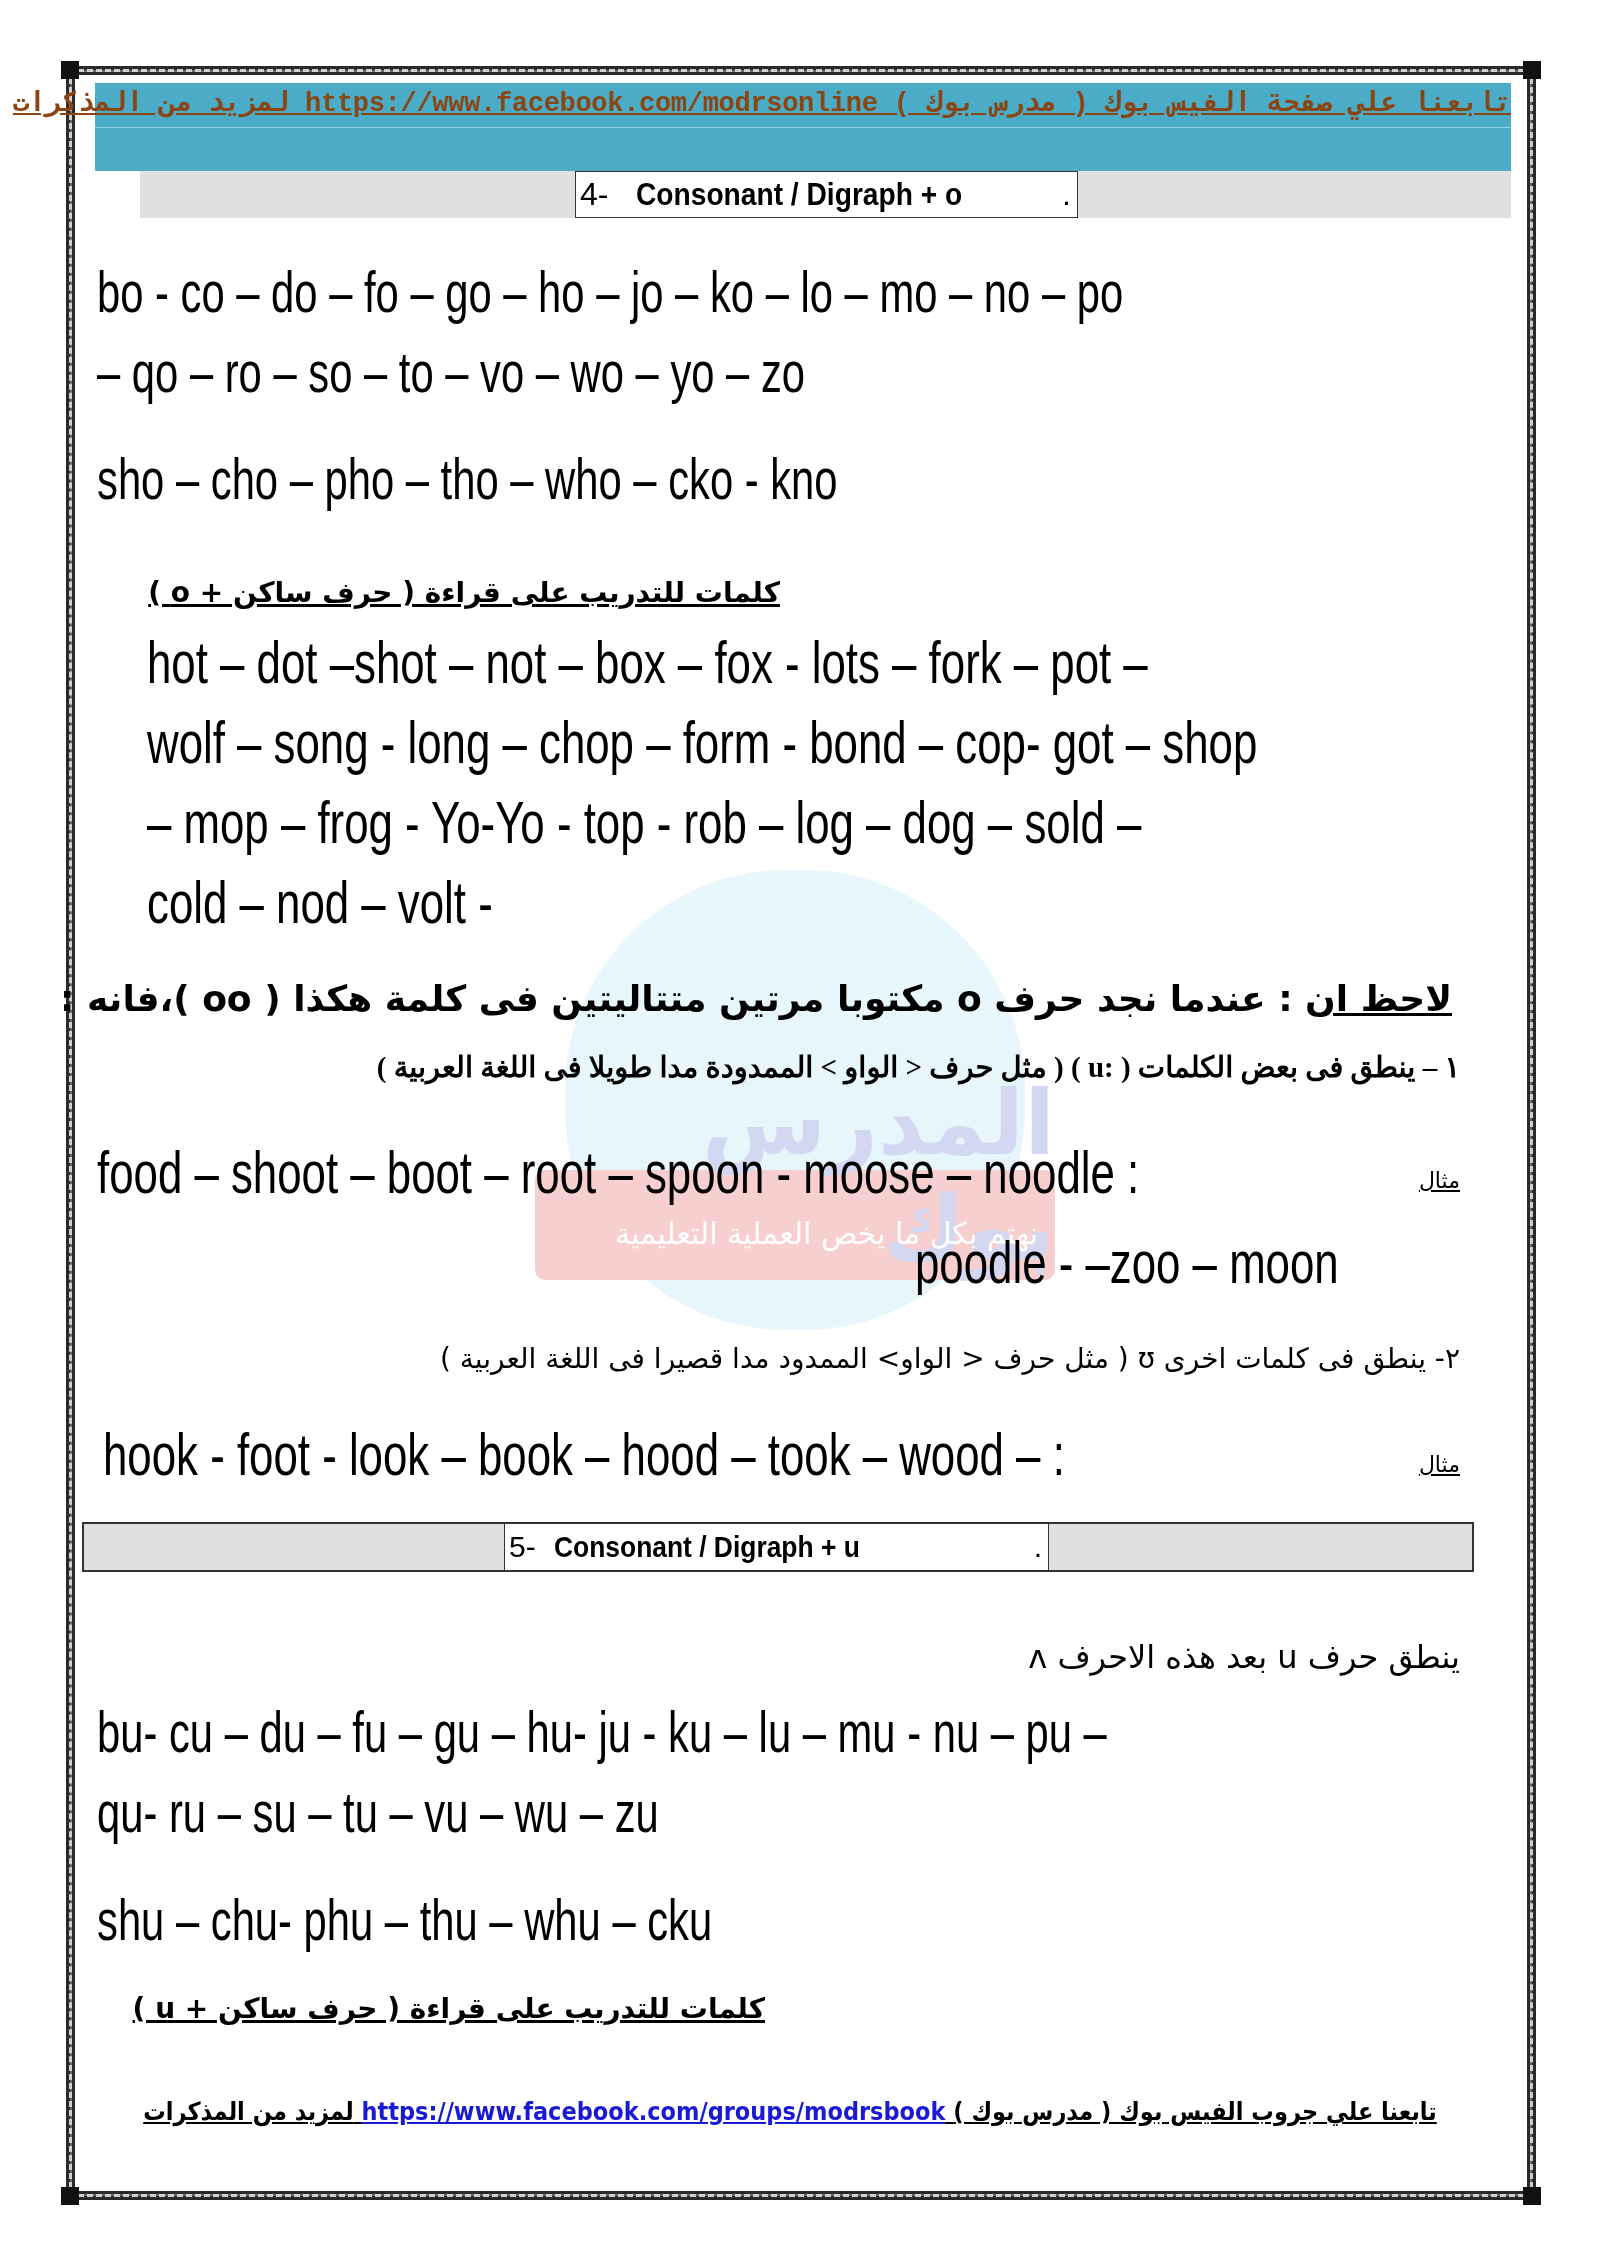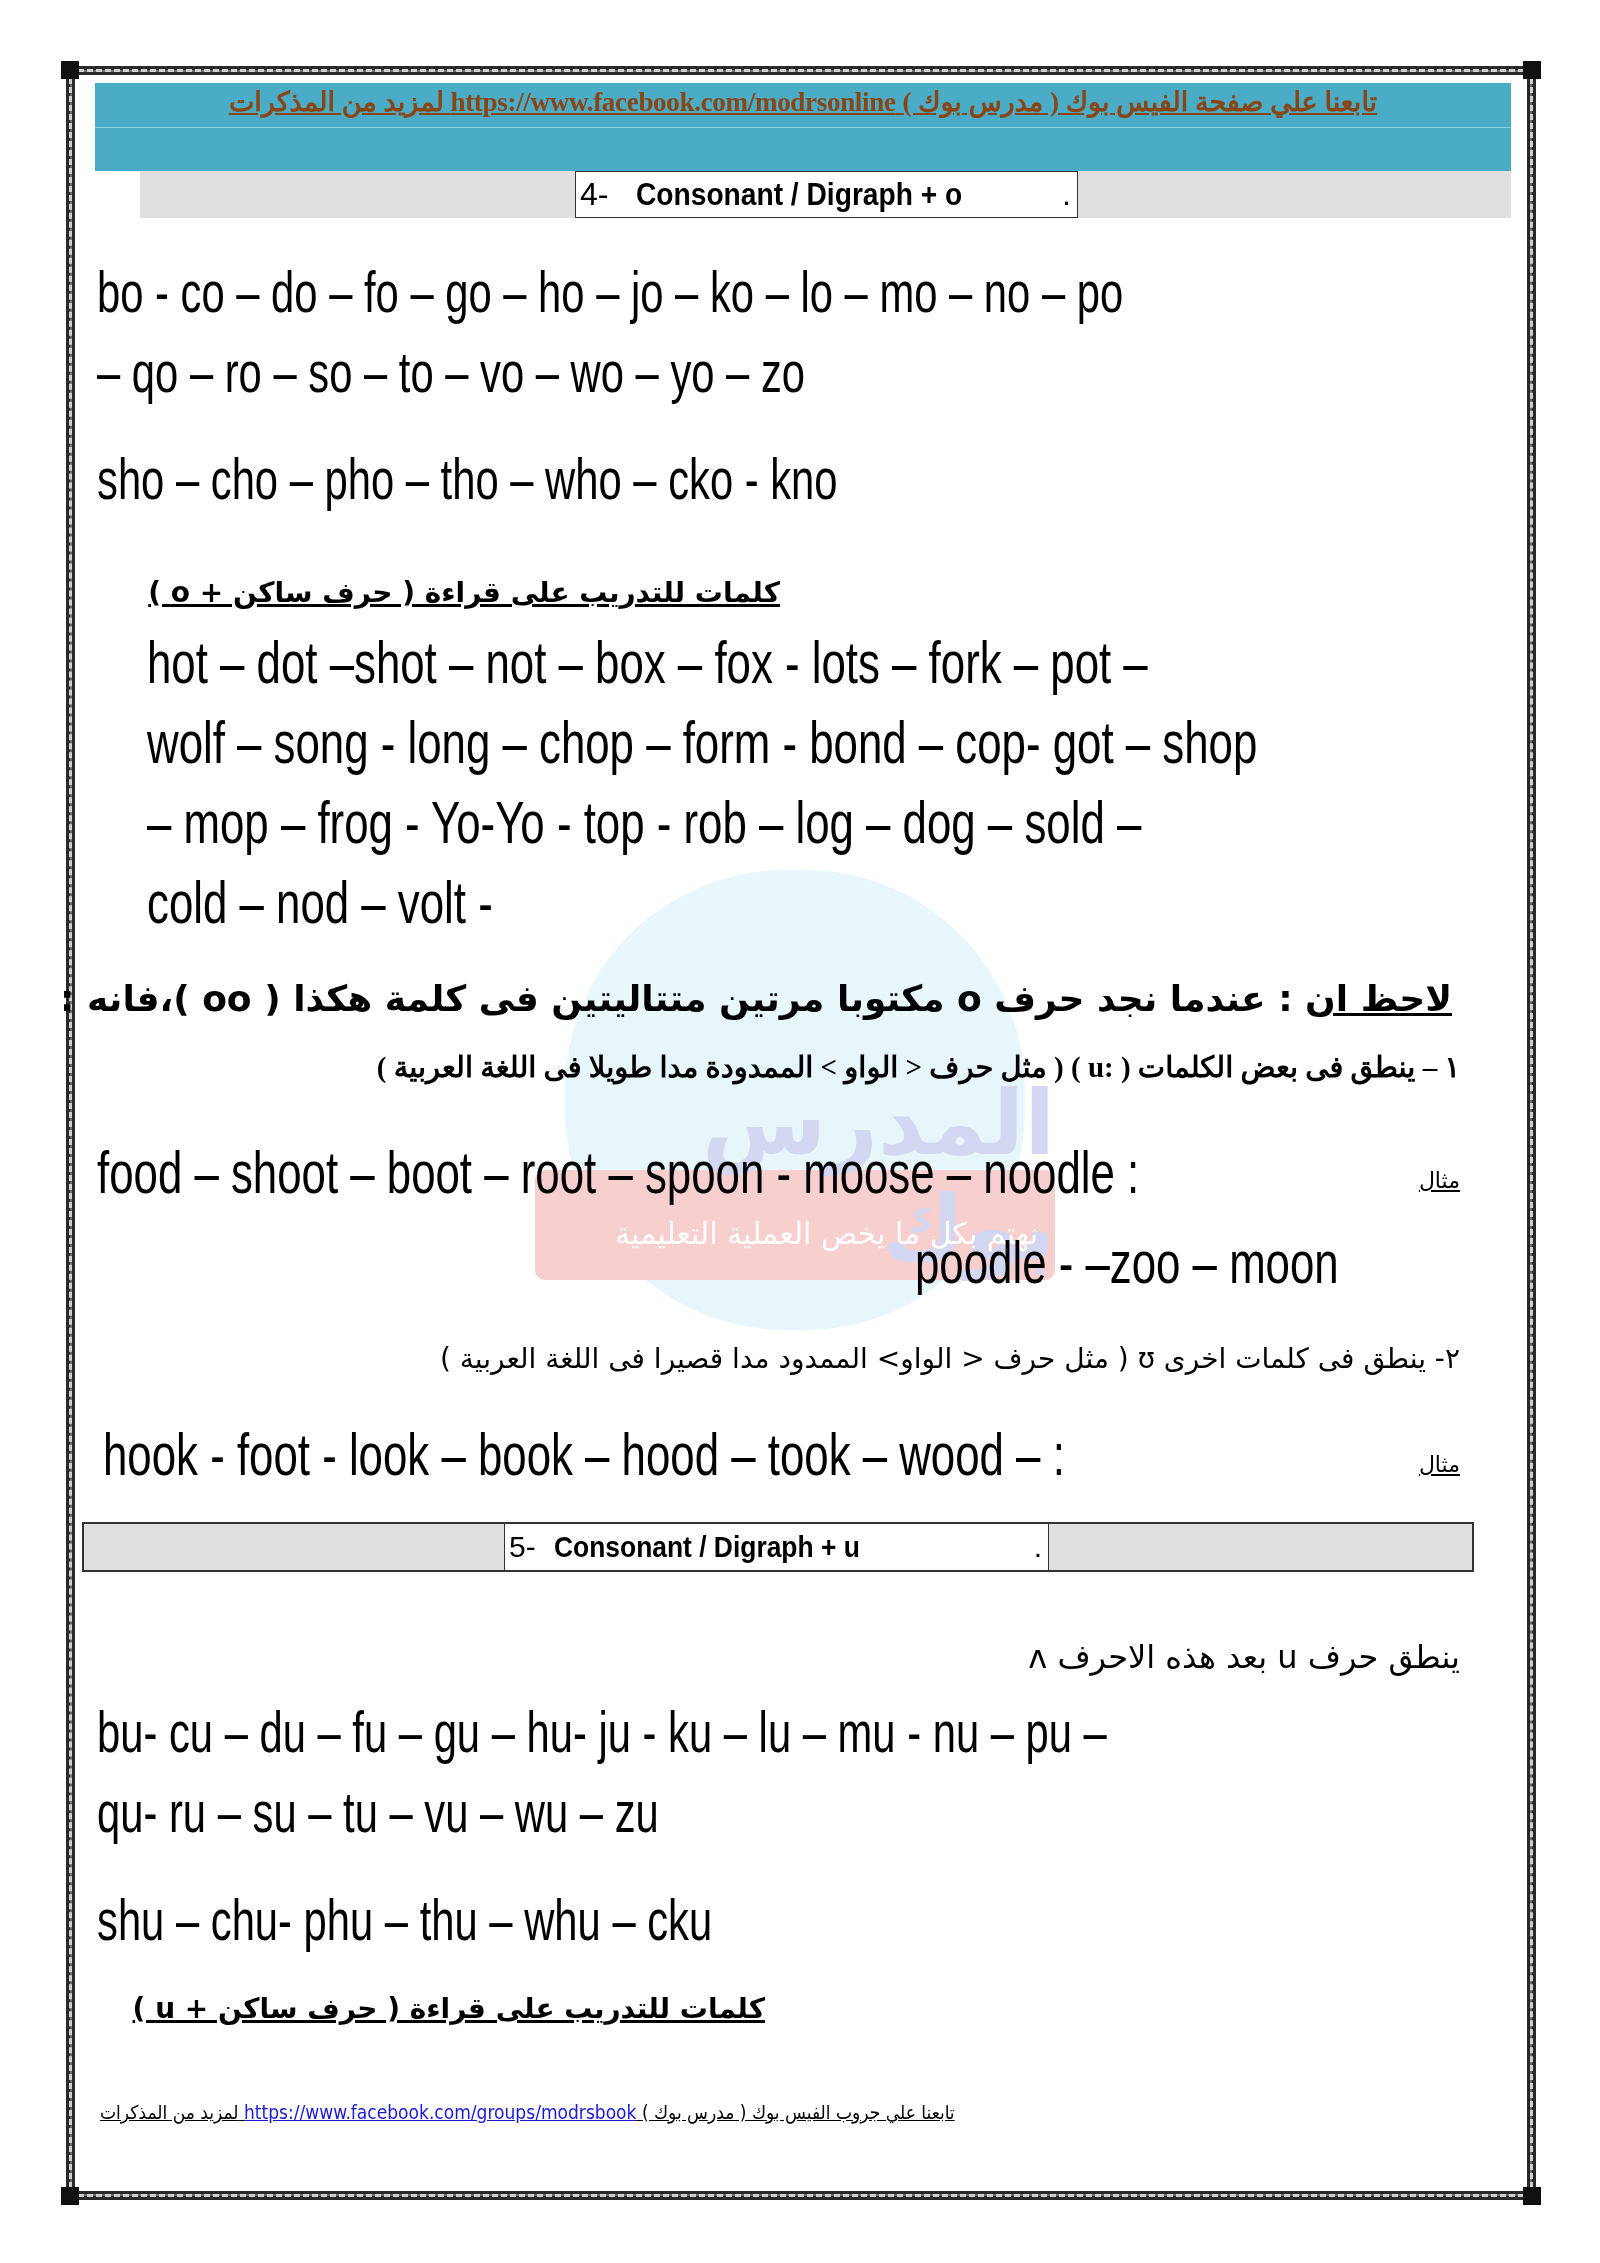--- a/index.html
+++ b/index.html
@@ -21,21 +21,21 @@
   .corner.bl { left: -14px; bottom: -14px; }
   .corner.br { right: -14px; bottom: -14px; }
 
   .header-band {
     position: absolute; left: 95px; top: 83px; width: 1416px; height: 88px;
     background: #4aacc6;
   }
   .header-divider { position: absolute; left: 95px; top: 127px; width: 1416px; height: 1px; background: #8fd0e0; }
   .header-text {
     position: absolute; left: 95px; top: 86px; width: 1416px; text-align: center;
-    font-family: Liberation Serif, serif;
+    font-family: Liberation Mono, monospace;
     font-weight: bold; font-size: 27px; color: #8b4513; text-decoration: underline;
     letter-spacing: -0.3px; direction: rtl; white-space: nowrap;
   }
 
   .gray-band { position: absolute; background: #e0e0e0; }
   .gray-band.b1 { left: 140px; top: 171px; width: 1371px; height: 47px; }
   .gray-band.b2 { left: 82px; top: 1522px; width: 1392px; height: 50px; border: 2px solid #333; box-sizing: border-box; }
 
   .section-box {
     position: absolute; background: #ffffff; border: 1.5px solid #333;
@@ -66,23 +66,23 @@
 
   .watermark {
     position: absolute; left: 535px; top: 870px; width: 520px; height: 500px; pointer-events: none; opacity: 0.55;
   }
   .wm-cloud { position: absolute; left: 30px; top: 0; width: 460px; height: 460px; border-radius: 48%; background: #d4f0f8; }
   .wm-ribbon { position: absolute; left: 0; top: 300px; width: 520px; height: 110px; background: #f3a8a8; border-radius: 10px; }
   .wm-logo { position: absolute; left: 110px; top: 180px; font-size: 90px; color: #b0b8e8; font-weight: bold; direction: rtl; margin-top: 20px; }
   .wm-tag { position: absolute; left: 80px; top: 346px; font-size: 30px; color: #ffffff; direction: rtl; }
 
   .footer {
-    position: absolute; left: 100px; top: 2094px; width: 1380px; text-align: left;
+    position: absolute; left: 100px; top: 2094px; width: 1380px; text-align: center;
     direction: rtl; font-family: "DejaVu Sans Condensed", "DejaVu Sans", sans-serif;
-    font-weight: normal; font-size: 19px; line-height: 36px; color: #000;
+    font-weight: bold; font-size: 25px; line-height: 36px; color: #000;
     text-decoration: underline;
   }
   .footer a { color: #1a1ad6; text-decoration: underline; }
 </style>
 </head>
 <body>
 
 <div class="frame">
   <span class="corner tl"></span>
   <span class="corner tr"></span>

